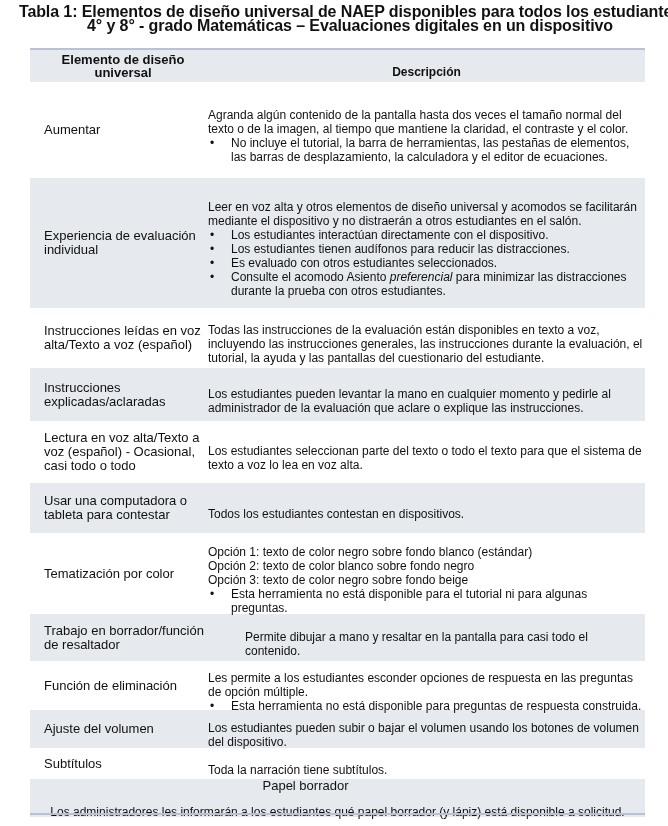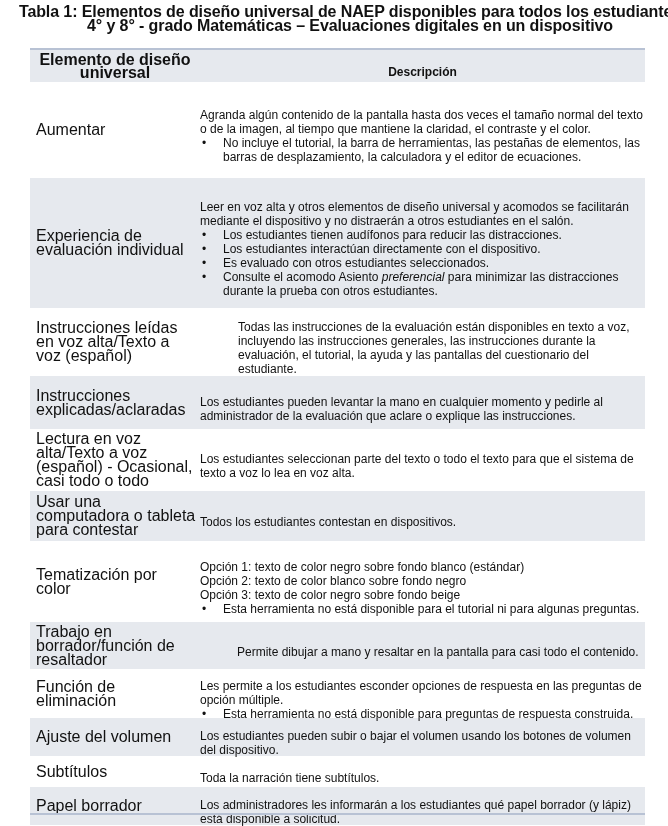--- a/index.html
+++ b/index.html
@@ -52,22 +52,23 @@
       background: #e6e9ee;
       height: 32px;
       font-weight: bold;
       font-size: 12px;
     }
     .col1 {
       width: 170px;
       box-sizing: border-box;
       padding-left: 6px;
       padding-right: 4px;
-      font-size: 16px;
+      font-size: 13px;
       line-height: 14px;
+      margin-left: 8px;
     }
     .col2 {
       flex: 1;
       box-sizing: border-box;
       padding-left: 0px;
       padding-right: 0;
       font-size: 12px;
       line-height: 14px;
       margin-top: 12px;
     }
@@ -126,29 +127,29 @@
         <li>No incluye el tutorial, la barra de herramientas, las pestañas de elementos, las barras de desplazamiento, la calculadora y el editor de ecuaciones.</li>
       </ul>
     </div>
   </div>
 
   <div class="row gray" style="height:130px;">
     <div class="col1">Experiencia de evaluación individual</div>
     <div class="col2">
       <span class="line">Leer en voz alta y otros elementos de diseño universal y acomodos se facilitarán mediante el dispositivo y no distraerán a otros estudiantes en el salón.</span>
       <ul class="bullets">
+        <li>Los estudiantes interactúan directamente con el dispositivo.</li>
         <li>Los estudiantes tienen audífonos para reducir las distracciones.</li>
-        <li>Los estudiantes interactúan directamente con el dispositivo.</li>
         <li>Es evaluado con otros estudiantes seleccionados.</li>
         <li><span>Consulte el acomodo Asiento </span><em>preferencial</em><span> para minimizar las distracciones durante la prueba con otros estudiantes.</span></li>
       </ul>
     </div>
   </div>
 
-  <div class="row white" style="height:68px;gap:38px;">
+  <div class="row white" style="height:60px;">
     <div class="col1">Instrucciones leídas en voz alta/Texto a voz (español)</div>
     <div class="col2">Todas las instrucciones de la evaluación están disponibles en texto a voz, incluyendo las instrucciones generales, las instrucciones durante la evaluación, el tutorial, la ayuda y las pantallas del cuestionario del estudiante.</div>
   </div>
 
   <div class="row gray" style="height:53px;">
     <div class="col1">Instrucciones explicadas/aclaradas</div>
     <div class="col2">Los estudiantes pueden levantar la mano en cualquier momento y pedirle al administrador de la evaluación que aclare o explique las instrucciones.</div>
   </div>
 
   <div class="row white" style="height:62px;">
@@ -191,20 +192,20 @@
   <div class="row gray" style="height:38px;">
     <div class="col1">Ajuste del volumen</div>
     <div class="col2">Los estudiantes pueden subir o bajar el volumen usando los botones de volumen del dispositivo.</div>
   </div>
 
   <div class="row white" style="height:31px;">
     <div class="col1">Subtítulos</div>
     <div class="col2">Toda la narración tiene subtítulos.</div>
   </div>
 
-  <div class="row gray" style="height:38px;">
+  <div class="row gray" style="height:38px;flex-direction:column;">
     <div class="col1">Papel borrador</div>
     <div class="col2">Los administradores les informarán a los estudiantes qué papel borrador (y lápiz) está disponible a solicitud.</div>
   </div>
 
 </div>
 
 <div class="bottom-border"></div>
 
 </body></html>

